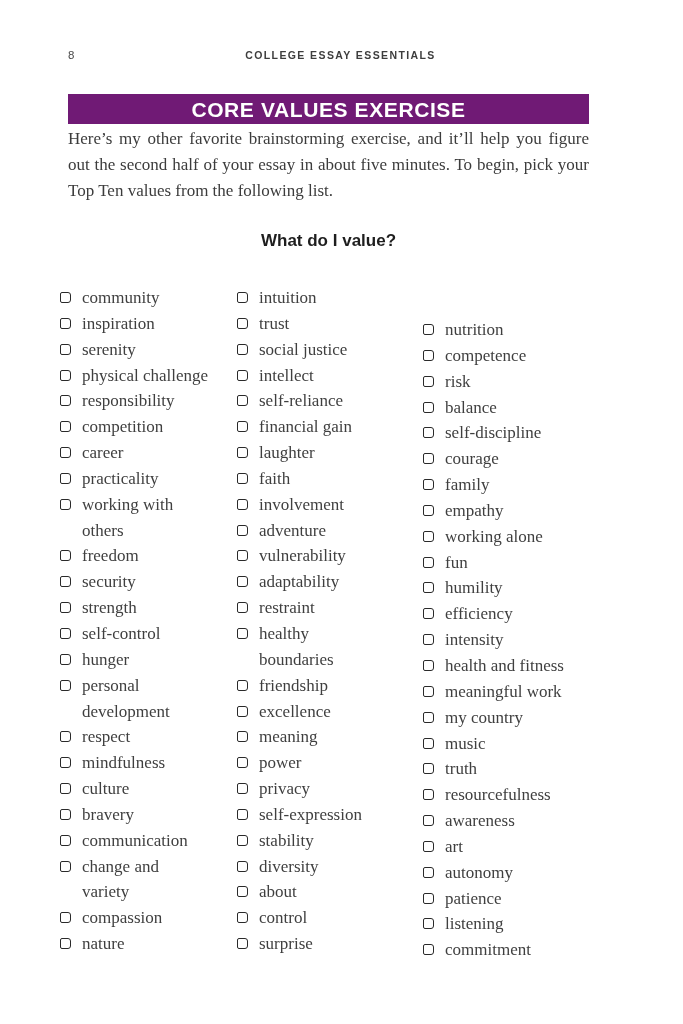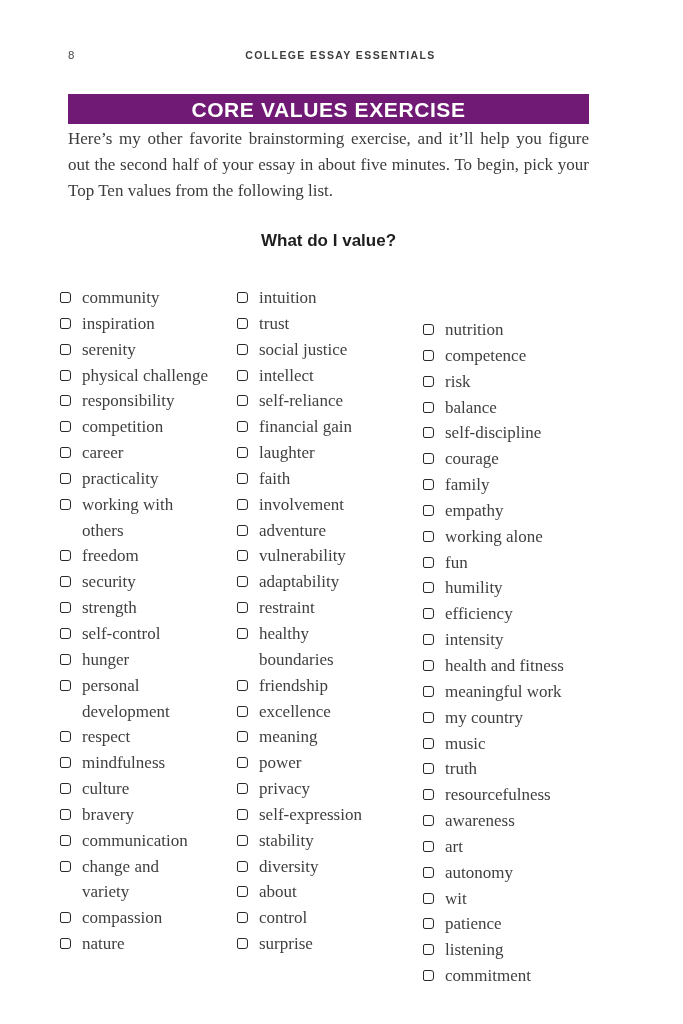--- a/index.html
+++ b/index.html
@@ -395,24 +395,20 @@
         <div class="item">
           <span class="cb"></span>
           <span class="lbl">art</span>
         </div>
         <div class="item">
           <span class="cb"></span>
           <span class="lbl">autonomy</span>
         </div>
         <div class="item">
           <span class="cb"></span>
-          <span class="lbl">wit</span>
-        </div>
-        <div class="item">
-          <span class="cb"></span>
           <span class="lbl">patience</span>
         </div>
         <div class="item">
           <span class="cb"></span>
           <span class="lbl">listening</span>
         </div>
         <div class="item">
           <span class="cb"></span>
           <span class="lbl">commitment</span>
         </div>

